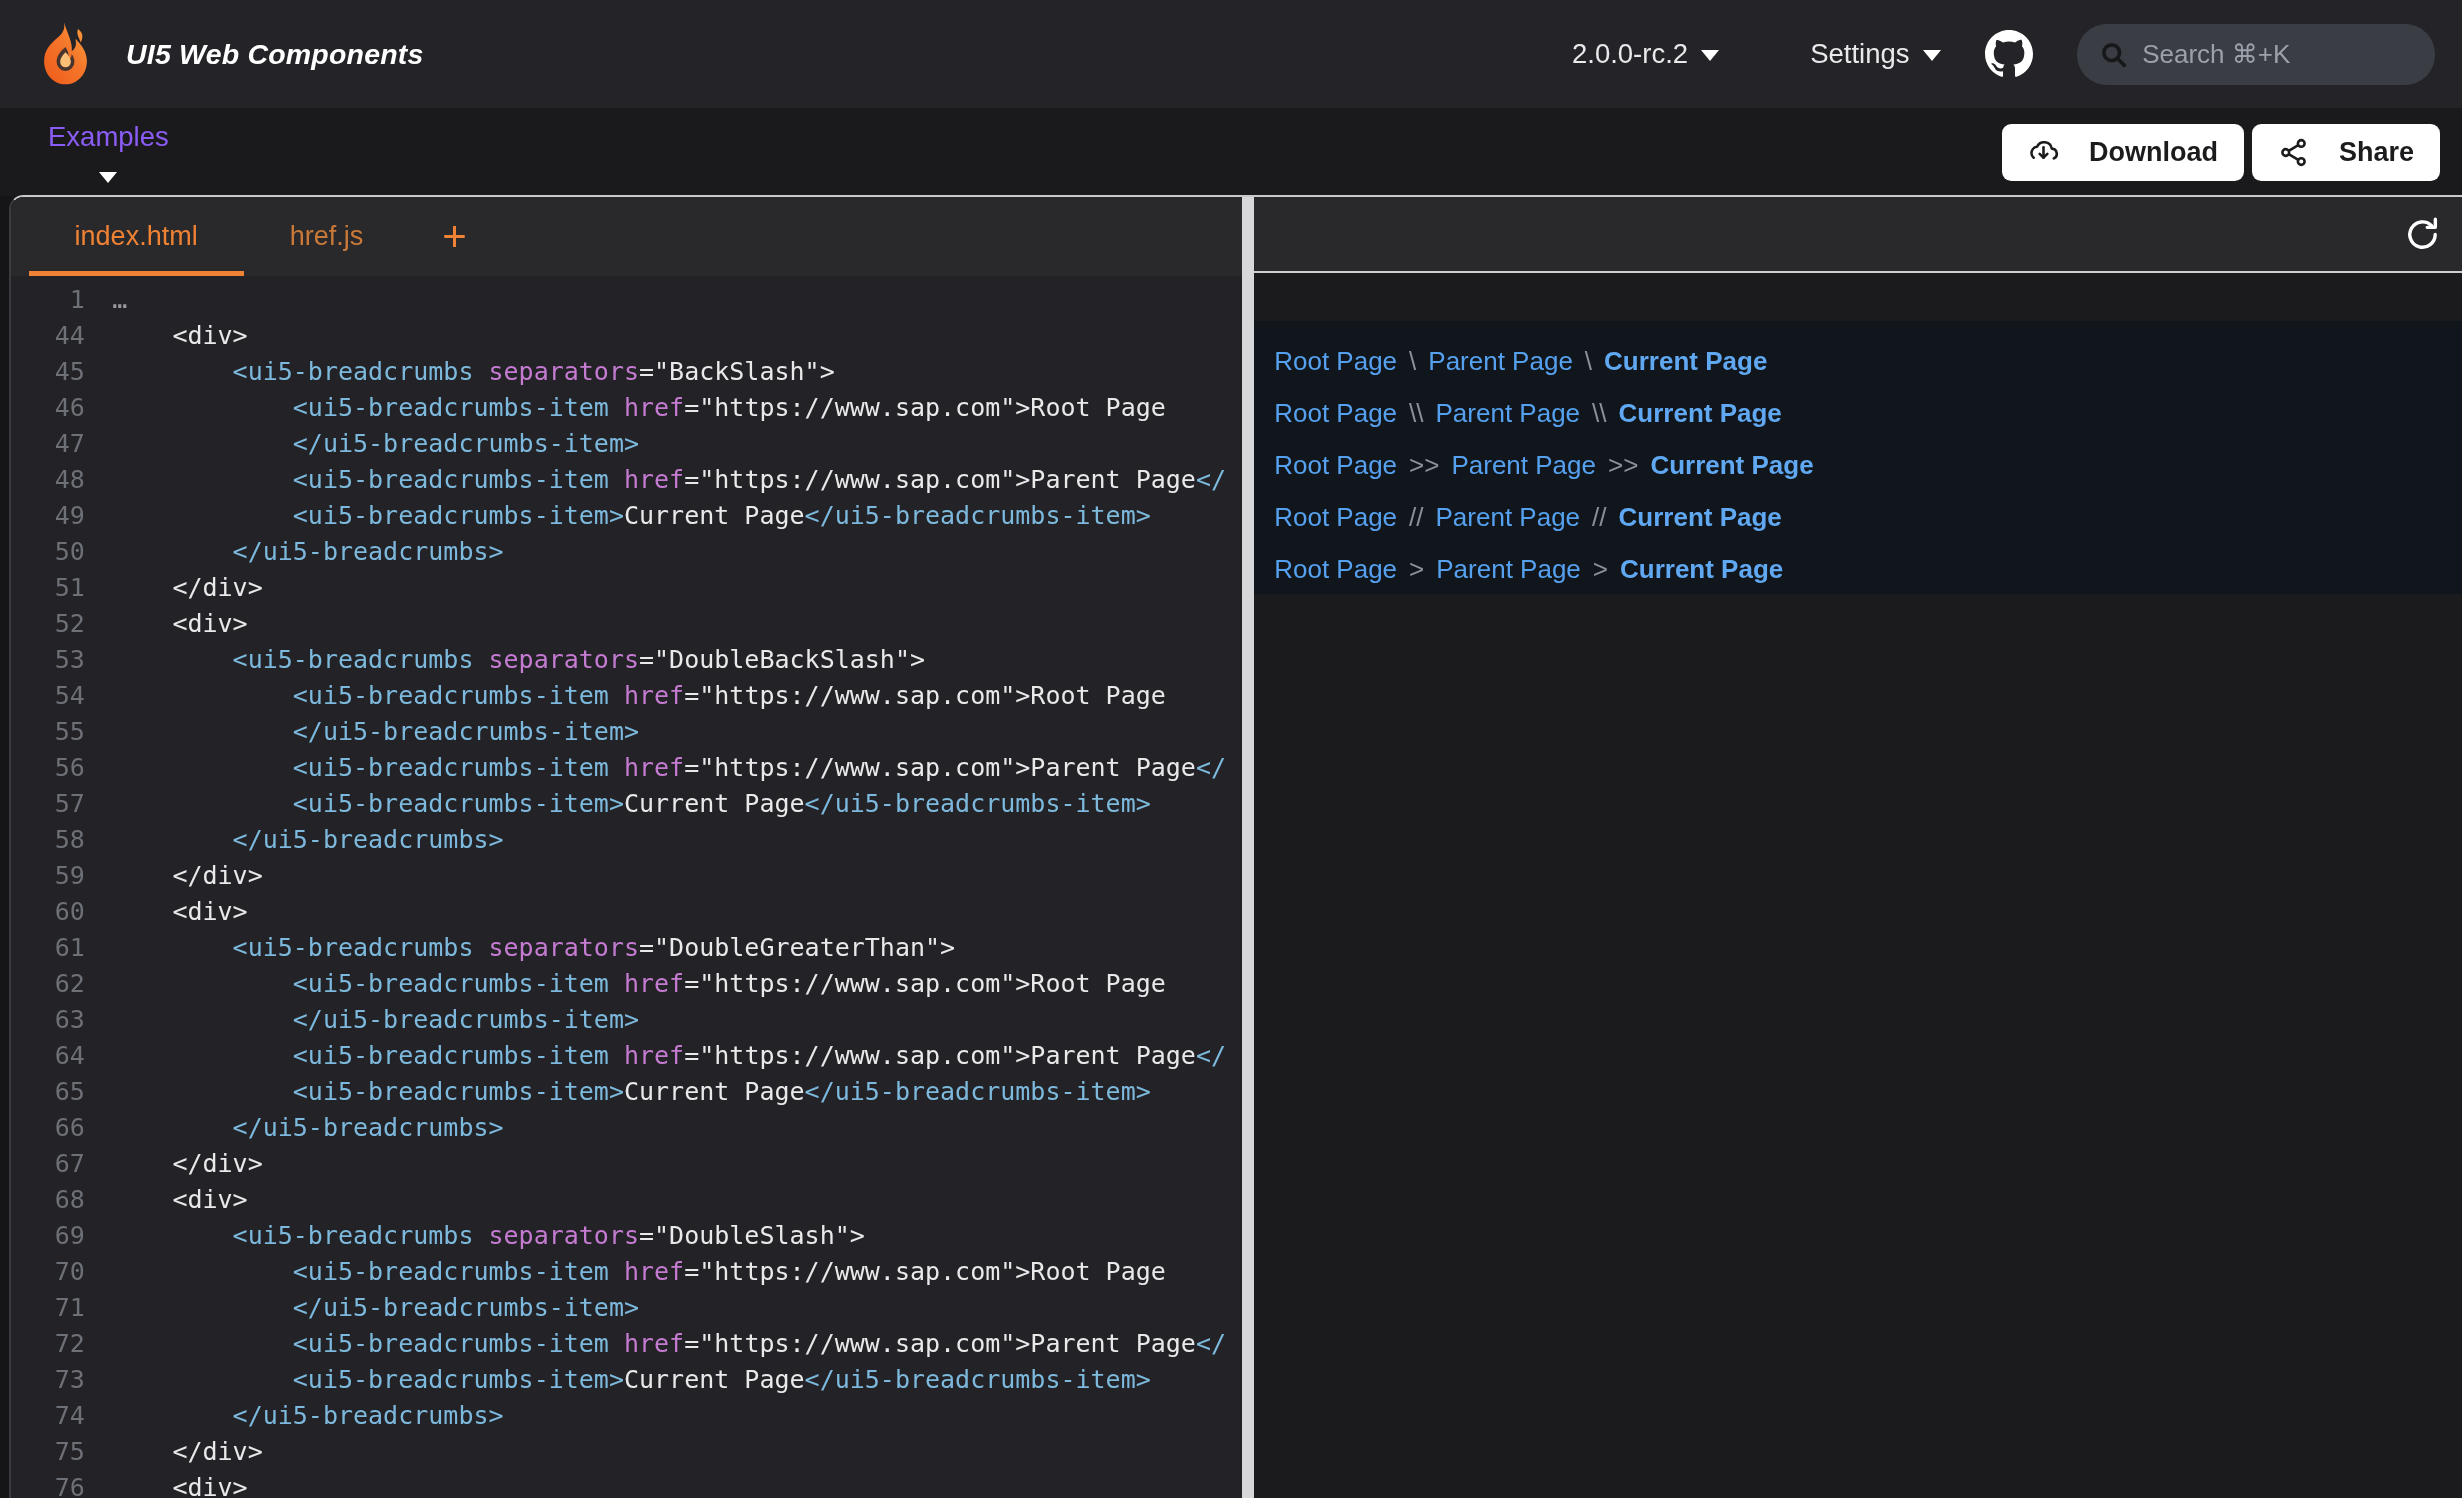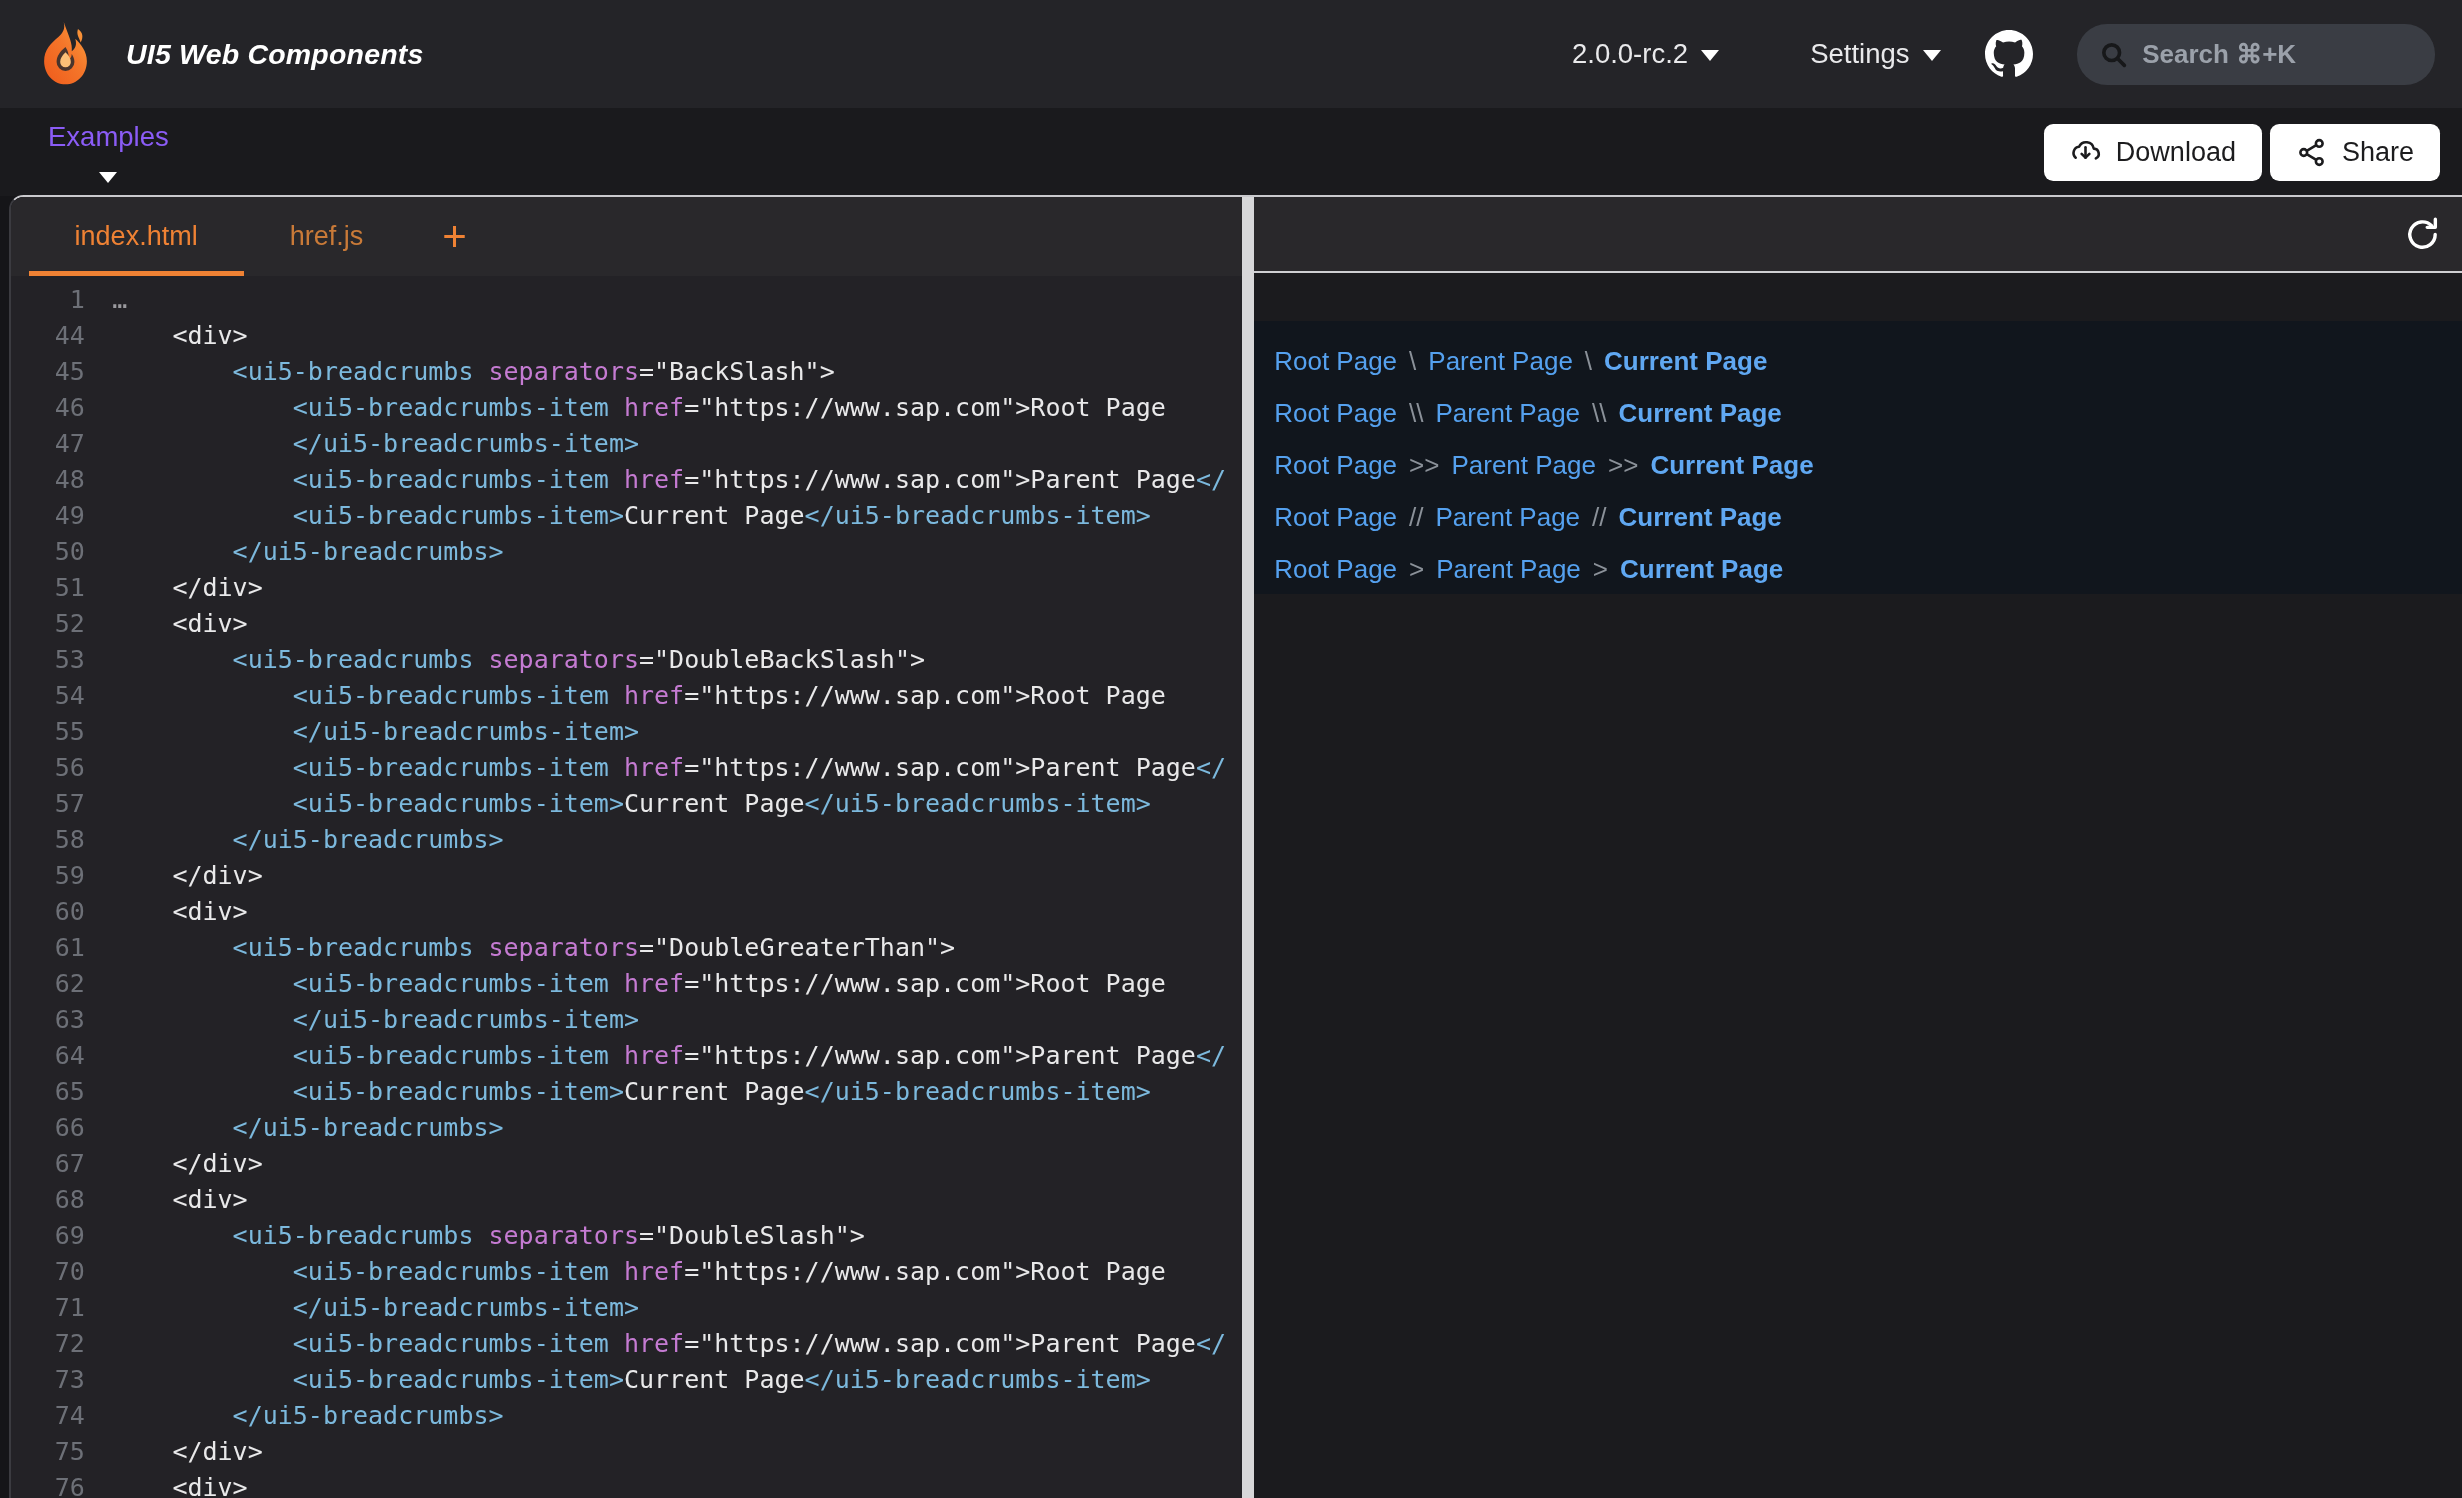--- a/index.html
+++ b/index.html
@@ -15,29 +15,29 @@
   .nav-link.active { color:#ee7d33; }
   .nav-spacer { flex:1; }
   .nav-right { display:flex; align-items:center; gap:44px; }
   .dropdown { display:flex; align-items:center; gap:13px; color:#e9e9eb; font-size:27.5px; cursor:pointer;margin-left:47px; }
   .caret { width:0; height:0; border-left:9.2px solid transparent; border-right:9.2px solid transparent;
            border-top:11px solid #ffffff; margin-top:3.7px; }
   .gh { width:48px; height:48px; display:flex; cursor:pointer; }
   .search-pill { width:358px; height:61px; background:#3a3d44; border-radius:30px;
                  display:flex; align-items:center; padding:0 22px; gap:14.7px; cursor:text; }
   .search-pill input { background:transparent; border:none; outline:none; color:#e8e8ea;
-                       font-size:26px; width:100%; font-family:"Liberation Sans",sans-serif;font-weight:bold; }
+                       font-size:26px; width:100%; font-family:"Liberation Sans",sans-serif; }
   .search-pill input::placeholder { color:#9ba1aa; opacity:1; }
 
   
   .subbar { height:88px; background:#1a1a1d; display:flex; align-items:center; padding:0 22px 0 48px; }
   .examples { display:flex; align-items:center; gap:14.7px; color:#8b5cf6; font-size:27.5px; cursor:pointer;flex-direction:column; }
   .sub-spacer { flex:1; }
   .btn { height:57px; background:#ffffff; border:none; border-radius:9.2px; display:flex; align-items:center;
-         gap:15px; padding:4px 26px; font-size:27px; font-weight:normal; color:#1c1c1e;
+         gap:30px; padding:4px 26px; font-size:27px; font-weight:bold; color:#1c1c1e;
          font-family:"Liberation Sans",sans-serif; cursor:pointer; }
   .btn + .btn { margin-left:8px; }
   .btn svg { flex:0 0 auto; }
 
   
   .main { position:absolute; left:9.2px; top:195px; right:0; bottom:0;
           border-top:2.8px solid #c9c9cd; border-left:2.8px solid #3b3b40; border-top-left-radius:14.7px;
           overflow:hidden; display:flex; }
 
   

